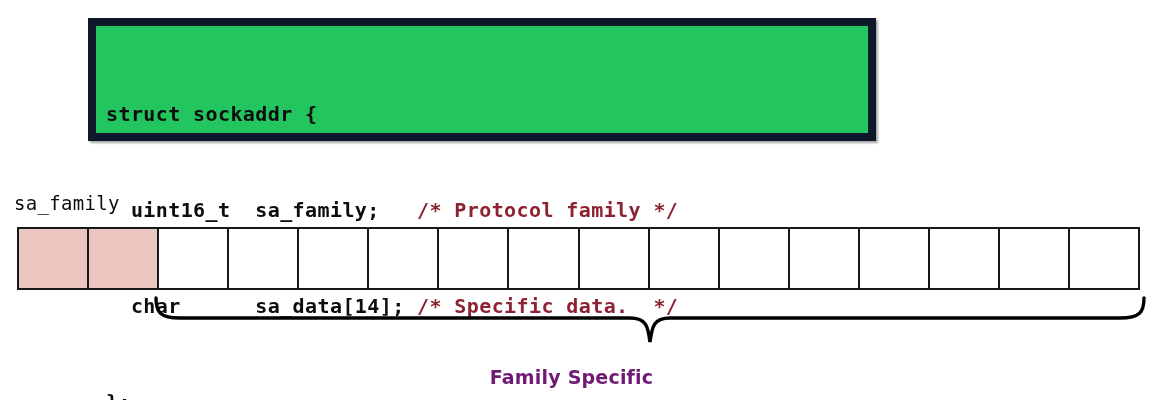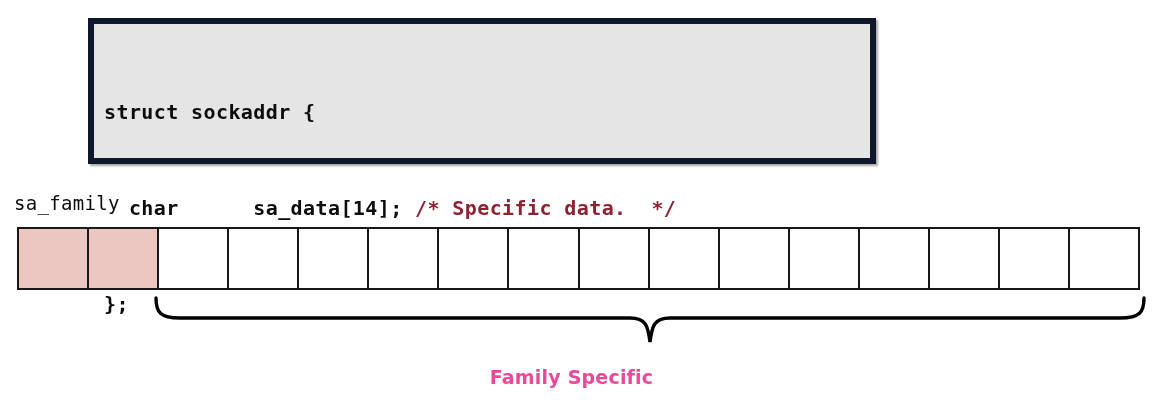--- a/index.html
+++ b/index.html
@@ -14,23 +14,23 @@
     overflow: hidden;
     font-family: "Liberation Sans", sans-serif;
   }
 
   
   #code-box {
     position: absolute;
     left: 88px;
     top: 18px;
     width: 788px;
-    height: 146px;
-    background: #e5e5e5;
-    border: 6px solid #0f172a;
+    height: 123px;
+    background: #22c55e;
+    border: 8px solid #0f172a;
     box-sizing: border-box;
     box-shadow: 2px 2px 2px rgba(0,0,0,0.35);
   }
   #code-lines {
     position: absolute;
     left: 10px;
     top: 8px;
     font-family: "DejaVu Sans Mono", "Liberation Mono", monospace;
     font-size: 20px;
     font-weight: bold;
@@ -88,30 +88,31 @@
   
   #family-caption {
     position: absolute;
     left: 0;
     top: 366px;
     width: 1143px;
     text-align: center;
     font-family: "DejaVu Sans", "Liberation Sans", sans-serif;
     font-size: 19px;
     font-weight: bold;
-    color: #ec4899;
+    color: #701a75;
     letter-spacing: 0.2px;
   }
 </style>
 </head>
 <body>
 
 <div id="code-box">
   <div id="code-lines">
     <span class="code-line"><span>struct sockaddr {</span><span class="cmt"></span></span>
+    <span class="code-line"><span>  uint16_t  sa_family;   </span><span class="cmt">/* Protocol family */</span></span>
     <span class="code-line"><span>  char      sa_data[14]; </span><span class="cmt">/* Specific data.  */</span></span>
     <span class="code-line"><span>};</span><span class="cmt"></span></span>
   </div>
 </div>
 
 <div id="sa-family-label">sa_family</div>
 
 <div id="byte-grid">
     <div class="byte-cell filled"></div>
     <div class="byte-cell filled"></div>

